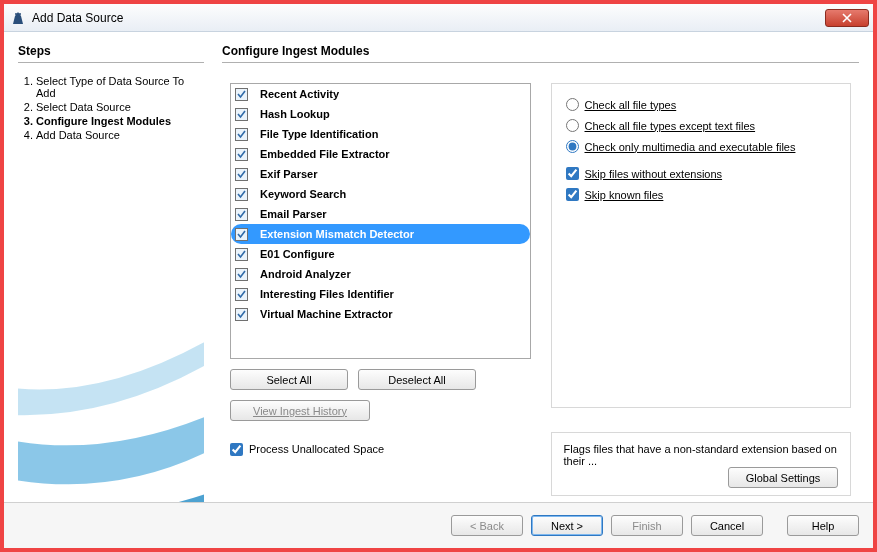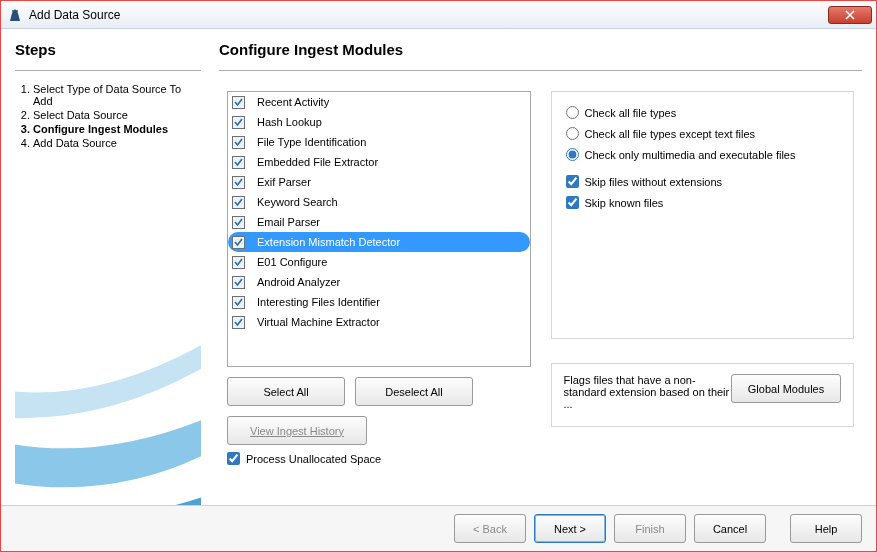--- a/index.html
+++ b/index.html
@@ -1,18 +1,18 @@
 <!DOCTYPE html>
 <html><head>
 <meta charset="utf-8">
 <style>
   * { box-sizing: border-box; }
   html, body { margin: 0; padding: 0; font-family: "Segoe UI", Tahoma, sans-serif; font-size: 11px; color: #000; }
   .window {
-    width: 877px; height: 552px; background: #fff; border: 1px solid #ef4444;
+    width: 877px; height: 552px; background: #fff; border: 4px solid #ef4444;
     display: flex; flex-direction: column; position: relative;
     box-shadow: 0 0 4px rgba(0,0,0,0.3);
   }
   .titlebar {
     height: 28px; background: linear-gradient(#fdfdfd, #e9eef5);
     display: flex; align-items: center; padding: 0 4px 0 6px;
     border-bottom: 1px solid #c8d3df;
   }
   .titlebar .app-icon { width: 16px; height: 16px; margin-right: 6px; }
   .titlebar .title { font-size: 12px; color: #000; }
@@ -24,71 +24,71 @@
     color: #fff; font-weight: bold; font-size: 11px; cursor: pointer;
   }
   .content {
     flex: 1; display: flex; background: #fff; position: relative;
     padding: 12px 14px 0 14px; gap: 18px; min-height: 0;
   }
   .sidebar {
     width: 186px; position: relative; overflow: hidden;
   }
   .sidebar h3, .main h3 {
-    font-size: 15px; font-weight: bold; margin: 0 0 6px 0;
-    padding-bottom: 12px; border-bottom: 1px solid #b0b0b0;
+    font-size: 12px; font-weight: bold; margin: 0 0 6px 0;
+    padding-bottom: 4px; border-bottom: 1px solid #b0b0b0;
   }
   .steps { margin: 12px 0 0 0; padding: 0 0 0 18px; }
   .steps li { margin-bottom: 2px; }
   .steps li.current { font-weight: bold; }
   .sidebar-swoosh {
     position: absolute; left: -40px; bottom: -40px; width: 280px; height: 220px;
     pointer-events: none; opacity: 0.9;
   }
   .main { flex: 1; display: flex; flex-direction: column; min-height: 0; }
   .main-body {
     flex: 1; display: flex; gap: 20px; padding: 14px 8px 0 8px; min-height: 0;
   }
   .col { flex: 1; display: flex; flex-direction: column; min-width: 0; }
   .module-list {
-    border: 1px solid #a8a8a8; background: #fff; height: 276px; overflow-y: auto;
+    border: 1px solid #a8a8a8; background: #fff; height: 276px; overflow-y: auto; font-weight: bold;
   }
   .module-row {
     display: flex; align-items: center; height: 20px; padding: 0 4px;
     user-select: none; cursor: pointer;
   }
   .module-row.selected { background: #3399ff; color: #fff; border-radius: 10px; }
   .module-row .chk {
     width: 13px; height: 13px; margin-right: 12px; background: #fff;
     border: 1px solid #707070; display: inline-flex; align-items: center; justify-content: center;
     cursor: pointer;
   }
   .module-row .chk svg , .cb-wrap input[type=checkbox]+.chk svg { display:none; }
   .module-row .chk.checked svg, .cb-wrap input[type=checkbox]:checked+.chk svg { display:block; }
   .module-row .chk.checked { background: #eaf3fb; }
   .btnrow { display: flex; gap: 10px; margin-top: 10px; }
   button.flat {
-    height: 29px; padding: 0 14px; background: linear-gradient(#fdfdfd,#e7e7e7);
+    height: 21px; padding: 0 14px; background: linear-gradient(#fdfdfd,#e7e7e7);
     border: 1px solid #9a9a9a; border-radius: 3px; font: inherit; cursor: pointer;
     min-width: 84px;
   }
   button.flat:disabled { color: #8a8a8a; cursor: default; }
   button.flat.primary { border: 1px solid #2f78c2; box-shadow: 0 0 0 1px #7db7ef inset; }
   .history-btn { margin-top: 10px; width: 140px; text-decoration: underline; }
-  .proc-row { margin-top: 7px; display: flex; align-items: center; gap: 6px; }
+  .proc-row { margin-top: 22px; display: flex; gap: 6px; }
   .options-panel {
-    border: 1px solid #d8d8d8; padding: 14px 14px 10px 14px; height: 248px;
-    display: flex; flex-direction: column;
+    border: 1px solid #d8d8d8; padding: 14px 14px 10px 14px; height: 325px;
+    display: flex; flex-direction: column; text-decoration: underline;
   }
   .opt { display: flex; align-items: center; gap: 6px; margin-bottom: 8px; }
   .opt input[type=radio], .opt input[type=checkbox] { margin:0; width:13px; height:13px; accent-color:#2f78c2; }
   .proc-row input[type=checkbox] { margin:0; width:13px; height:13px; accent-color:#2f78c2; }
   .desc-panel {
     border: 1px solid #d8d8d8; margin-top: 24px; padding: 10px 12px 10px 12px;
-    height: 64px; display: flex; flex-direction: row; justify-content: space-between;
+    height: 64px; display: flex; flex-direction: column; justify-content: space-between;
   }
   .desc-panel .gs-row { display: flex; justify-content: flex-end; }
   .footer {
     height: 46px; border-top: 1px solid #d0d0d0 ; background: #f6f6f6;
     display: flex; align-items: center; justify-content: flex-end; gap: 8px;
     padding: 12px 14px;
   }
   .footer button.flat { min-width: 72px; }
   .footer .gap { width: 8px; }
 </style>
@@ -267,21 +267,21 @@
               </label>
               <label class="opt">
                 <input type="checkbox" checked="" style="">
                 <span>Skip known files</span>
               </label>
             </div>
 
           <div class="desc-panel">
             <div>Flags files that have a non-standard extension based on their ...</div>
             <div class="gs-row">
-              <button class="flat" style="min-width:110px">Global Modules</button>
+              <button class="flat" style="min-width:110px">Global Settings</button>
             </div>
           </div>
         </div>
 
       </div>
     </div>
 
   </div>
 
   <div class="footer">

